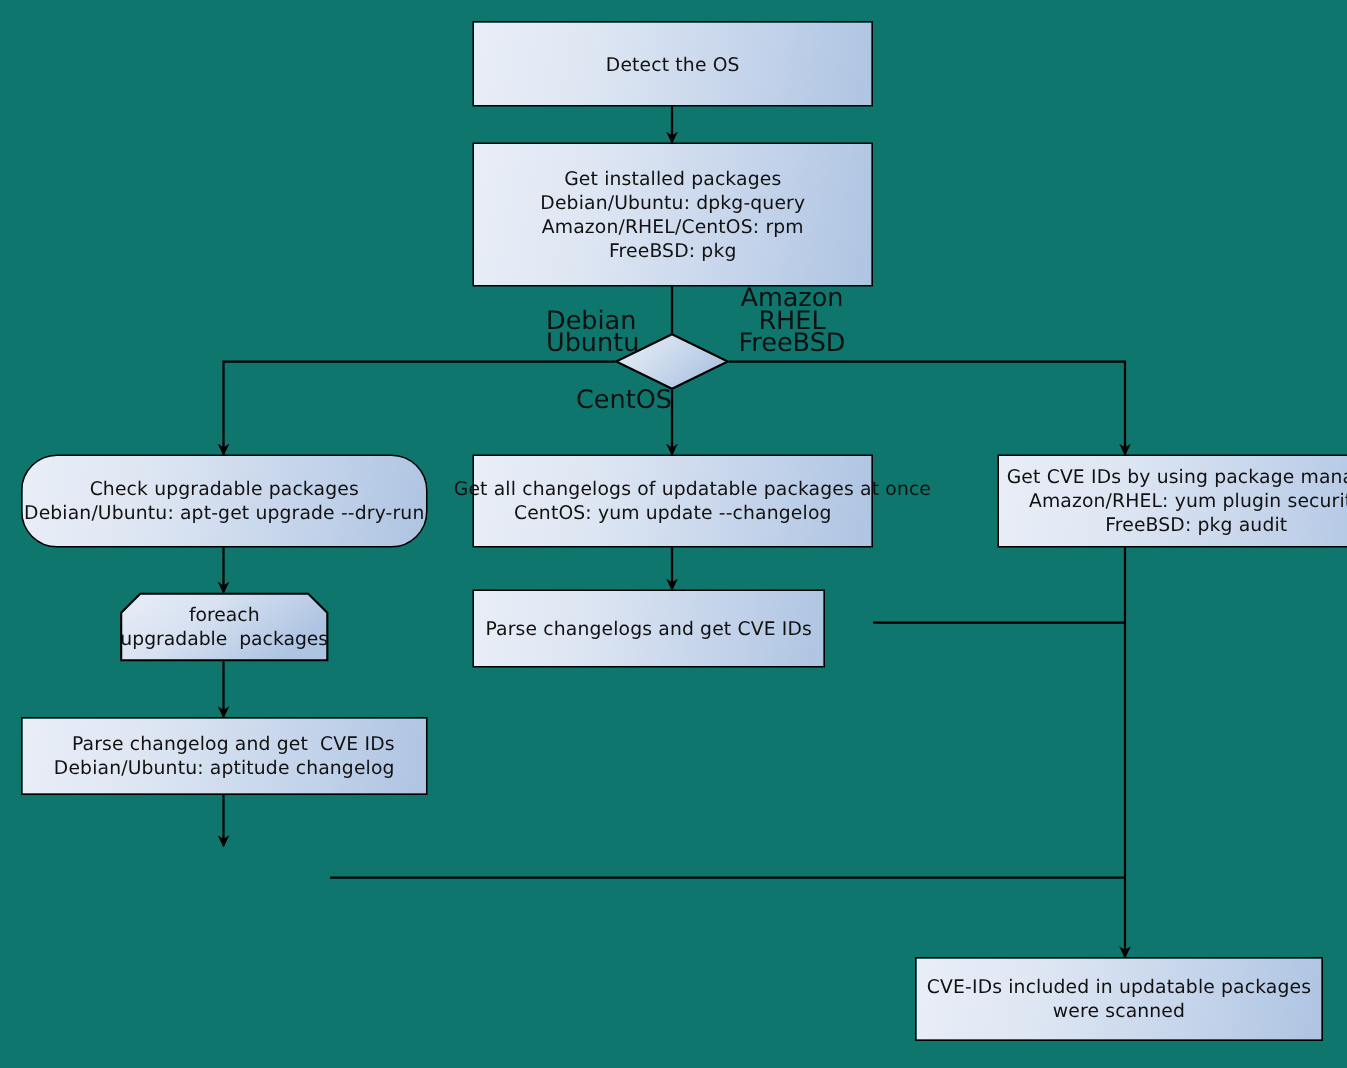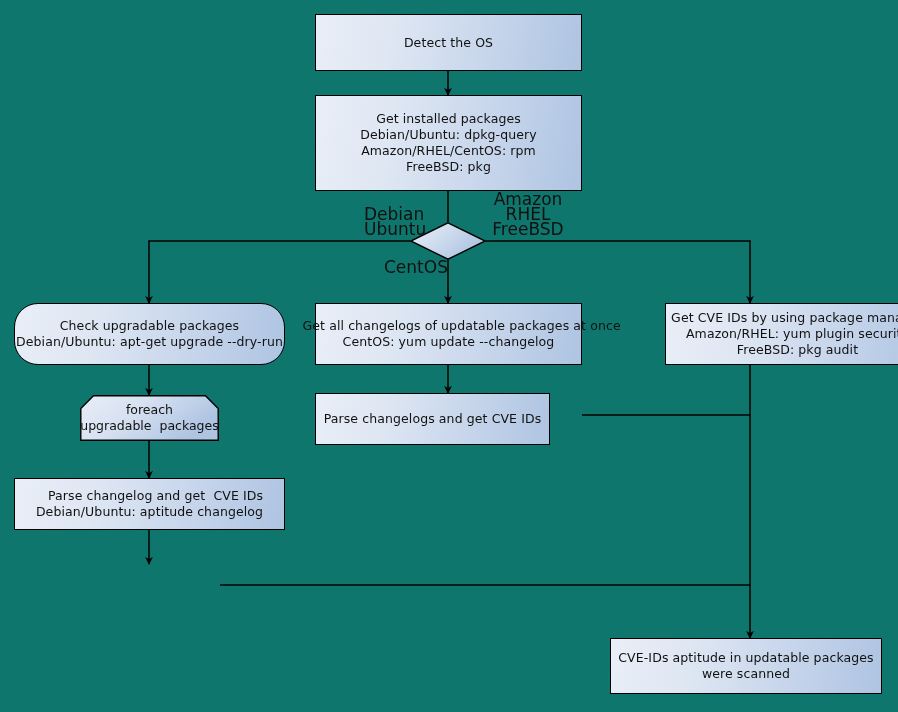--- a/index.html
+++ b/index.html
@@ -185,17 +185,17 @@
     <span>Parse changelogs and get CVE IDs</span>
   </div>
 
   <div class="node box" style="left:617px; top:303px; width:265px; height:62px;margin-left:48px;">
     <span>Get CVE IDs by using package manager
 Amazon/RHEL: yum plugin security
 FreeBSD: pkg audit</span>
   </div>
 
   <div class="node box" style="left:610px; top:638px; width:272px; height:56px;">
-    <span>CVE-IDs aptitude in updatable packages
+    <span>CVE-IDs included in updatable packages
 were scanned</span>
   </div>
 
 </div>
 
 </body></html>

